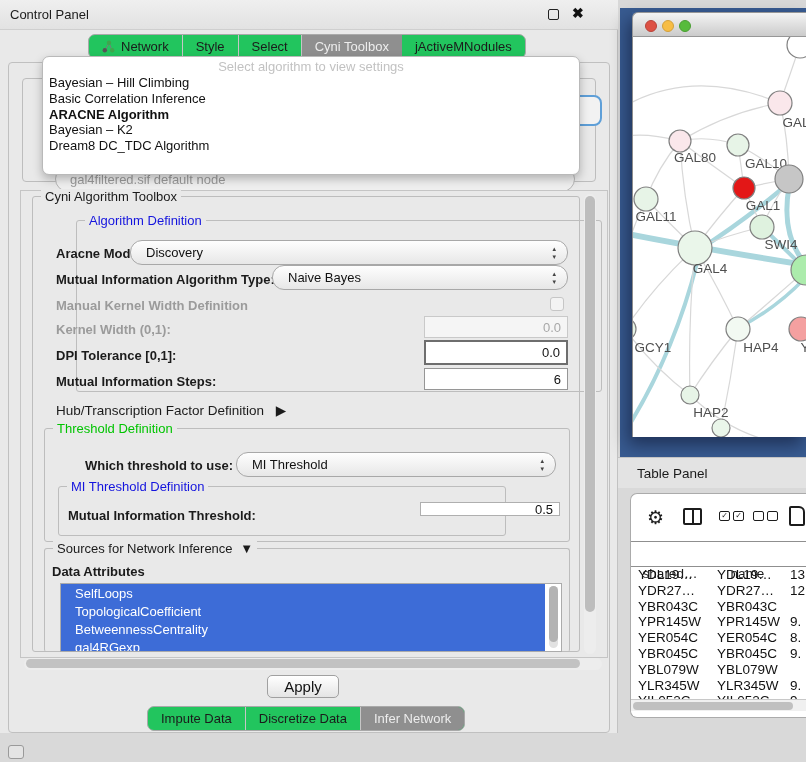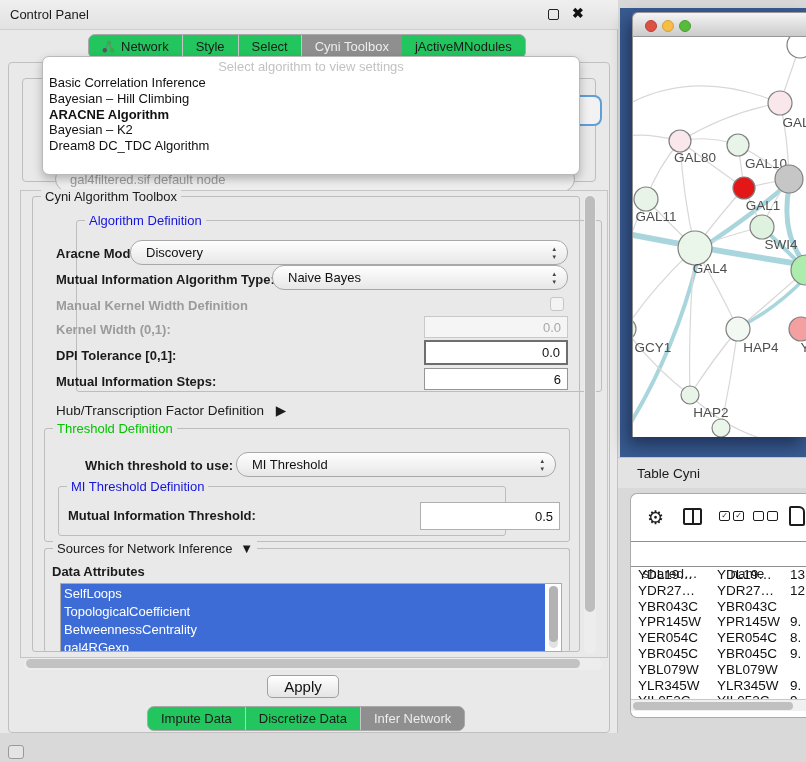--- a/index.html
+++ b/index.html
@@ -62,21 +62,21 @@
     display:flex; align-items:center; justify-content:flex-end; padding-right:6px; }
   .field.dis { background:#F5F5F5; color:#A8A8A8; border:1px solid #C9C9C9; }
 
   .checkbox { position:absolute; width:14px; height:14px; border:1px solid #C6C6C6;
     border-radius:3px; background:#F3F3F3; }
 
   
   #attr-list { left:60px; top:583px; width:502px; height:69px; background:#FFF;
     border:1px solid #ABABAB; overflow:hidden; }
   .attr-item { height:18px; width:484px; background:#3D6CD7; color:#FFF; font-size:13px;
-    display:flex; align-items:center; padding-left:3px; }
+    display:flex; align-items:center; padding-left:14px; }
   #attr-scroll { position:absolute; right:3px; top:2px; width:9px; height:62px;
     background:#E2E2E2; border-radius:5px; }
   #attr-scroll .thumb { width:9px; height:56px; background:#B3B3B3; border-radius:5px; }
 
   
   #v-scroll { left:584px; top:194px; width:12px; height:460px; background:#EDEDED; border-radius:6px; }
   #v-scroll .thumb { position:absolute; left:1px; top:2px; width:10px; height:416px;
     background:#BDBDBD; border-radius:5px; }
   #h-scroll { left:24px; top:658px; width:578px; height:12px; background:#EDEDED; border-radius:6px; }
   #h-scroll .thumb { position:absolute; left:2px; top:1px; width:554px; height:9px;
@@ -244,21 +244,21 @@
       <span class="arrows">
           <span>▴</span>
           <span>▾</span>
         </span>
     </div>
 
     <div class="tb" style="left:58px; top:486px; width:448px; height:50px;">
       <span class="tb-title t-blue">MI Threshold Definition</span>
     </div>
     <div class="lbl" style="left:68px; top:508px;">Mutual Information Threshold:</div>
-    <div class="field" style="left:420px; top:502px; width:140px; height:28px; border:1px solid #AFAFAF;">
+    <div class="field" style="left:420px; top:502px; width:140px; height:14px; border:1px solid #AFAFAF;">
       <span>0.5</span>
     </div>
 
     <div class="tb" style="left:44px; top:548px; width:526px; height:104px; border-bottom:none;">
       <span class="tb-title t-black">
         <span>Sources for Network Inference</span>
         <span style="margin-left:4px;">▼</span>
       </span>
     </div>
     <div class="lbl" style="left:52px; top:564px;">Data Attributes</div>
@@ -293,22 +293,22 @@
         </div>
       <div class="tab sel">
           <span>Infer Network</span>
         </div>
     </div>
   </div>
 
   <div id="algo-dropdown" class="abs">
     <div id="algo-placeholder">Select algorithm to view settings</div>
     <div id="algo-items">
+        <div class="algo-item">Bayesian – Hill Climbing</div>
         <div class="algo-item">Basic Correlation Inference</div>
-        <div class="algo-item">Bayesian – Hill Climbing</div>
         <div class="algo-item sel">ARACNE Algorithm</div>
         <div class="algo-item">Bayesian – K2</div>
         <div class="algo-item">Dream8 DC_TDC Algorithm</div>
       </div>
   </div>
 
   <div id="right-top-strip" class="abs"></div>
   <div id="desktop" class="abs"></div>
 
   <div id="net-window" class="abs">
@@ -376,21 +376,21 @@
           <circle cx="168" cy="292" r="12" fill="#F4A0A0" stroke="#808080" stroke-width="1.2"></circle>
           <text x="172" y="315" text-anchor="middle" font-size="13.5" fill="#4F4F4F" font-family="Liberation Sans, sans-serif">Y</text>
           <circle cx="57" cy="358" r="9" fill="#E7F4E7" stroke="#808080" stroke-width="1.2"></circle>
           <text x="78" y="380" text-anchor="middle" font-size="13.5" fill="#4F4F4F" font-family="Liberation Sans, sans-serif">HAP2</text>
           <circle cx="88" cy="391" r="9" fill="#EAF6EA" stroke="#808080" stroke-width="1.2"></circle>
         </svg>
     </div>
   </div>
 
   <div id="table-strip" class="abs">
-    <span>Table Cyni</span>
+    <span>Table Panel</span>
   </div>
 
   <div id="table-card" class="abs">
     <div id="tc-toolbar">
       <div id="gear" class="tool">⚙</div>
       <div id="split-col" class="tool"></div>
       <div id="cb-checked" class="tool cb-pair">
         <div class="mini-cb">✓</div>
           <div class="mini-cb">✓</div>
       </div>

